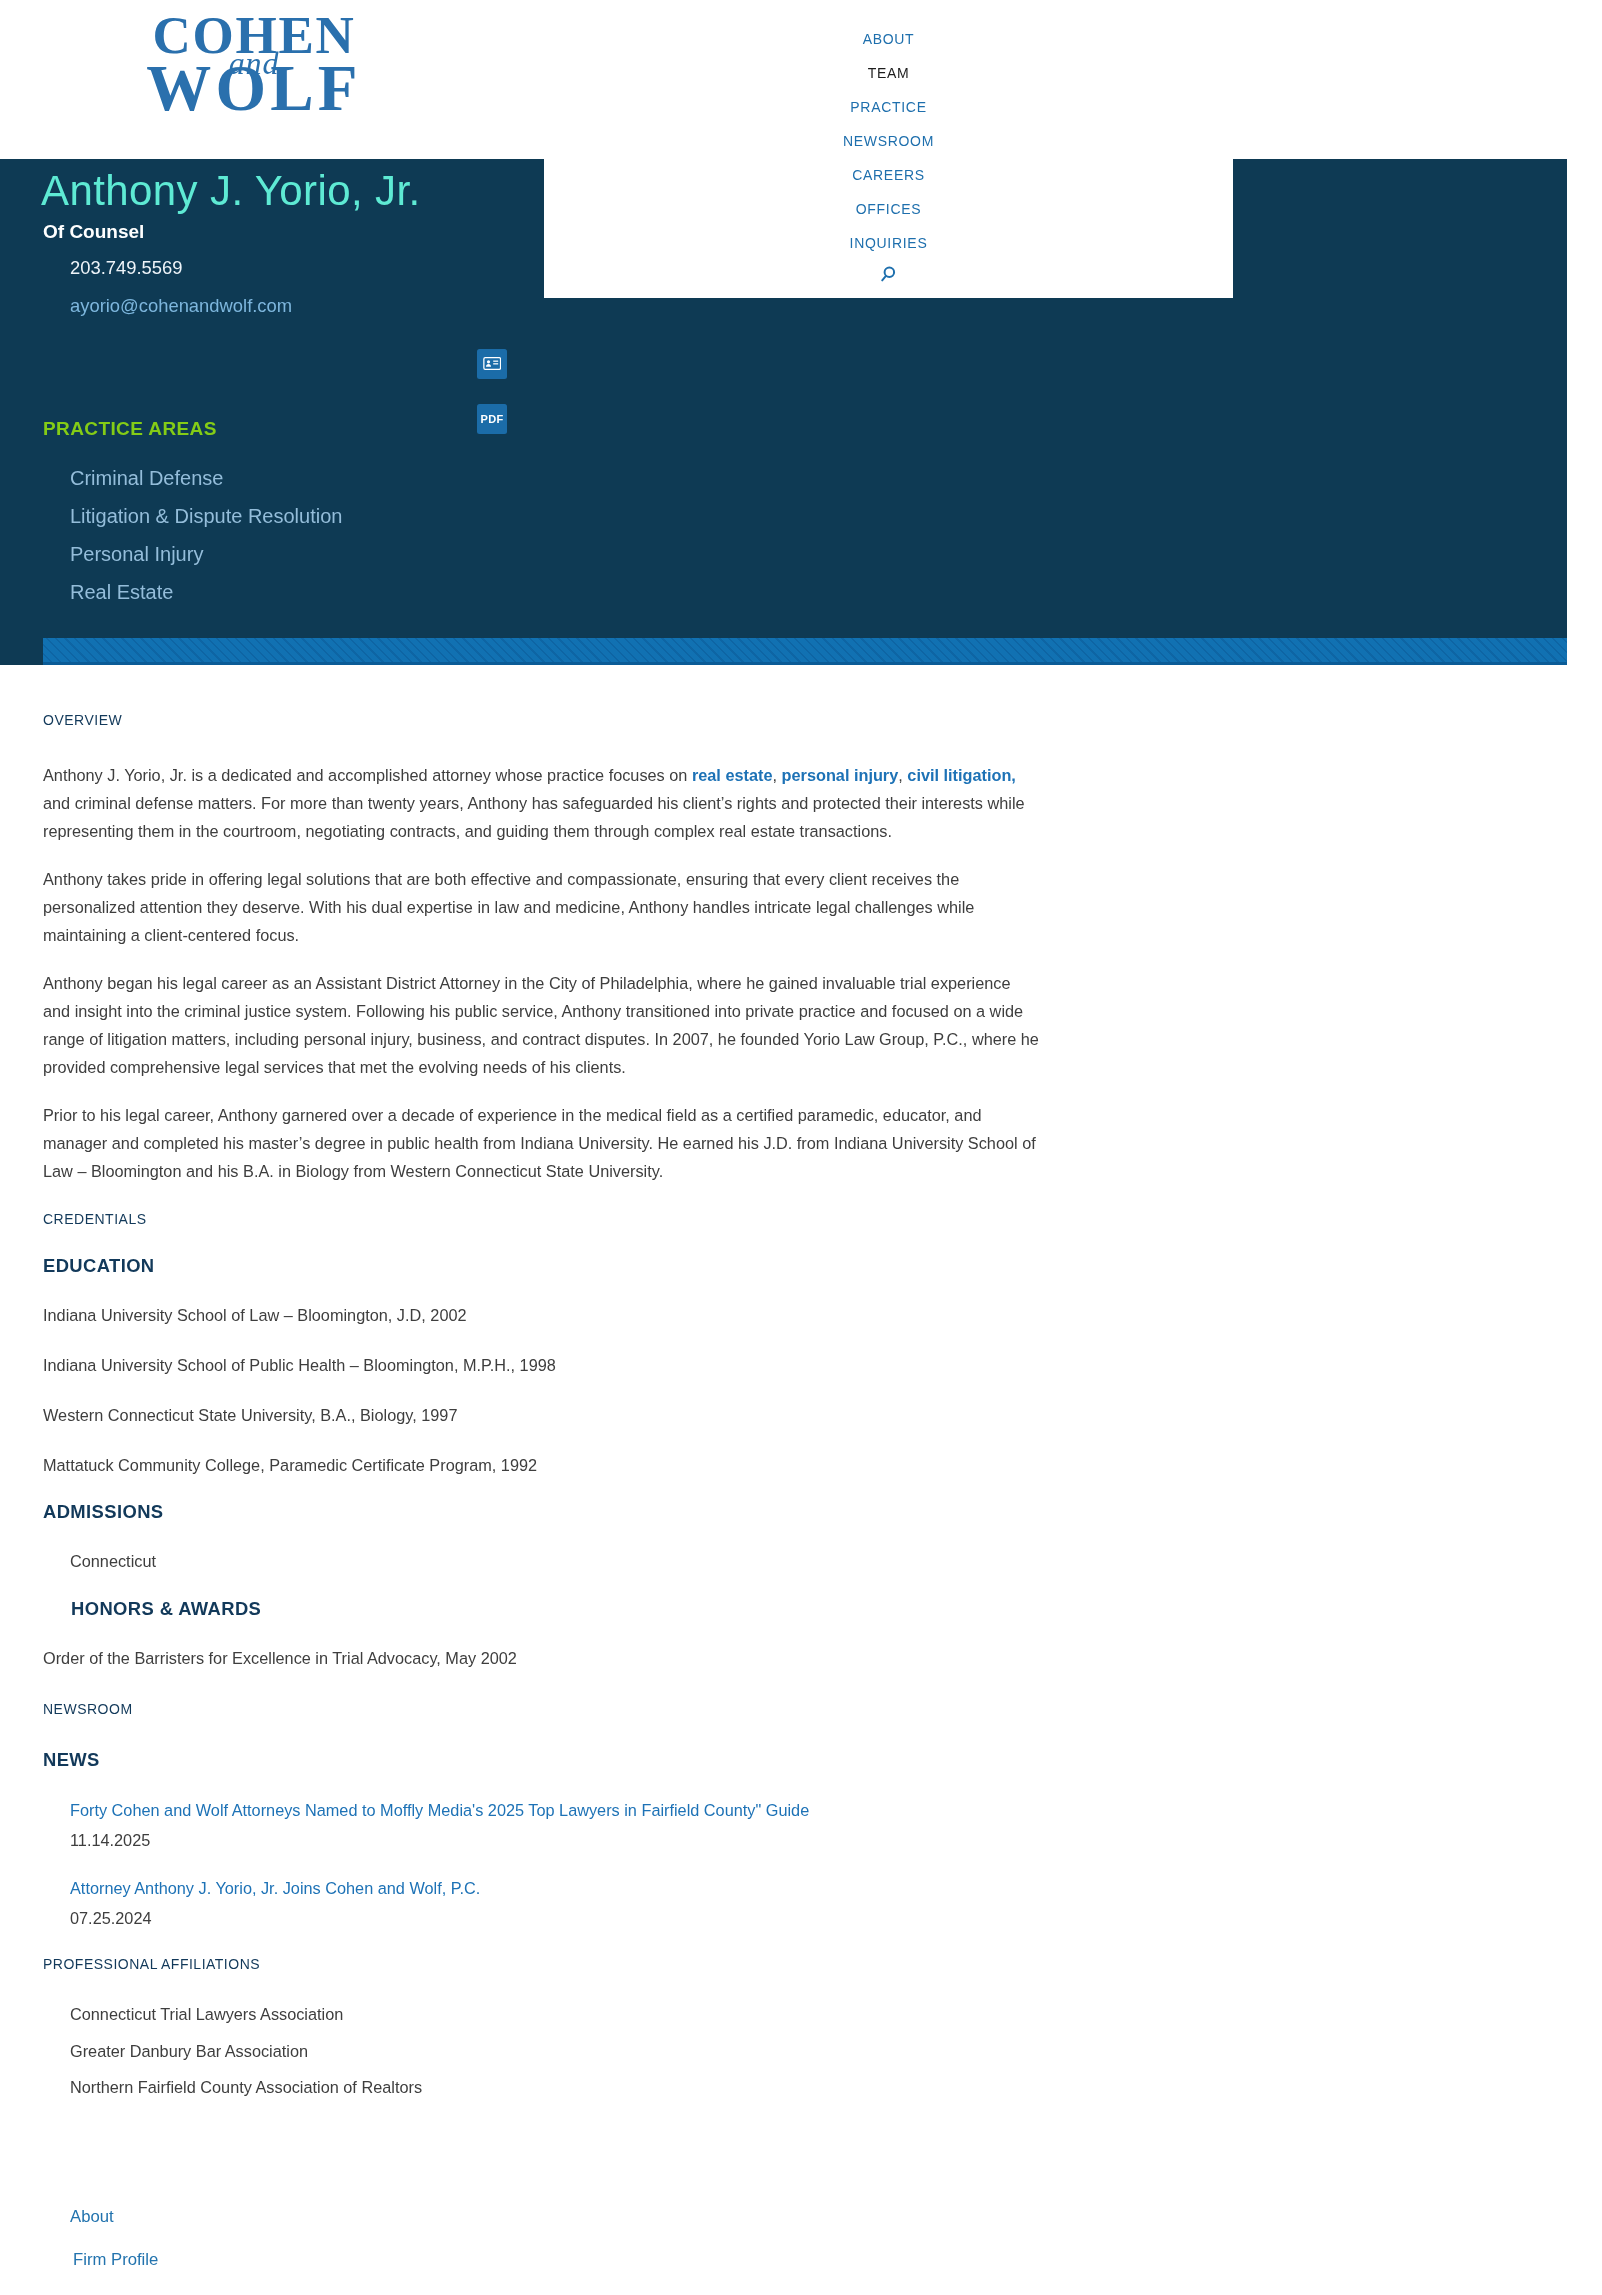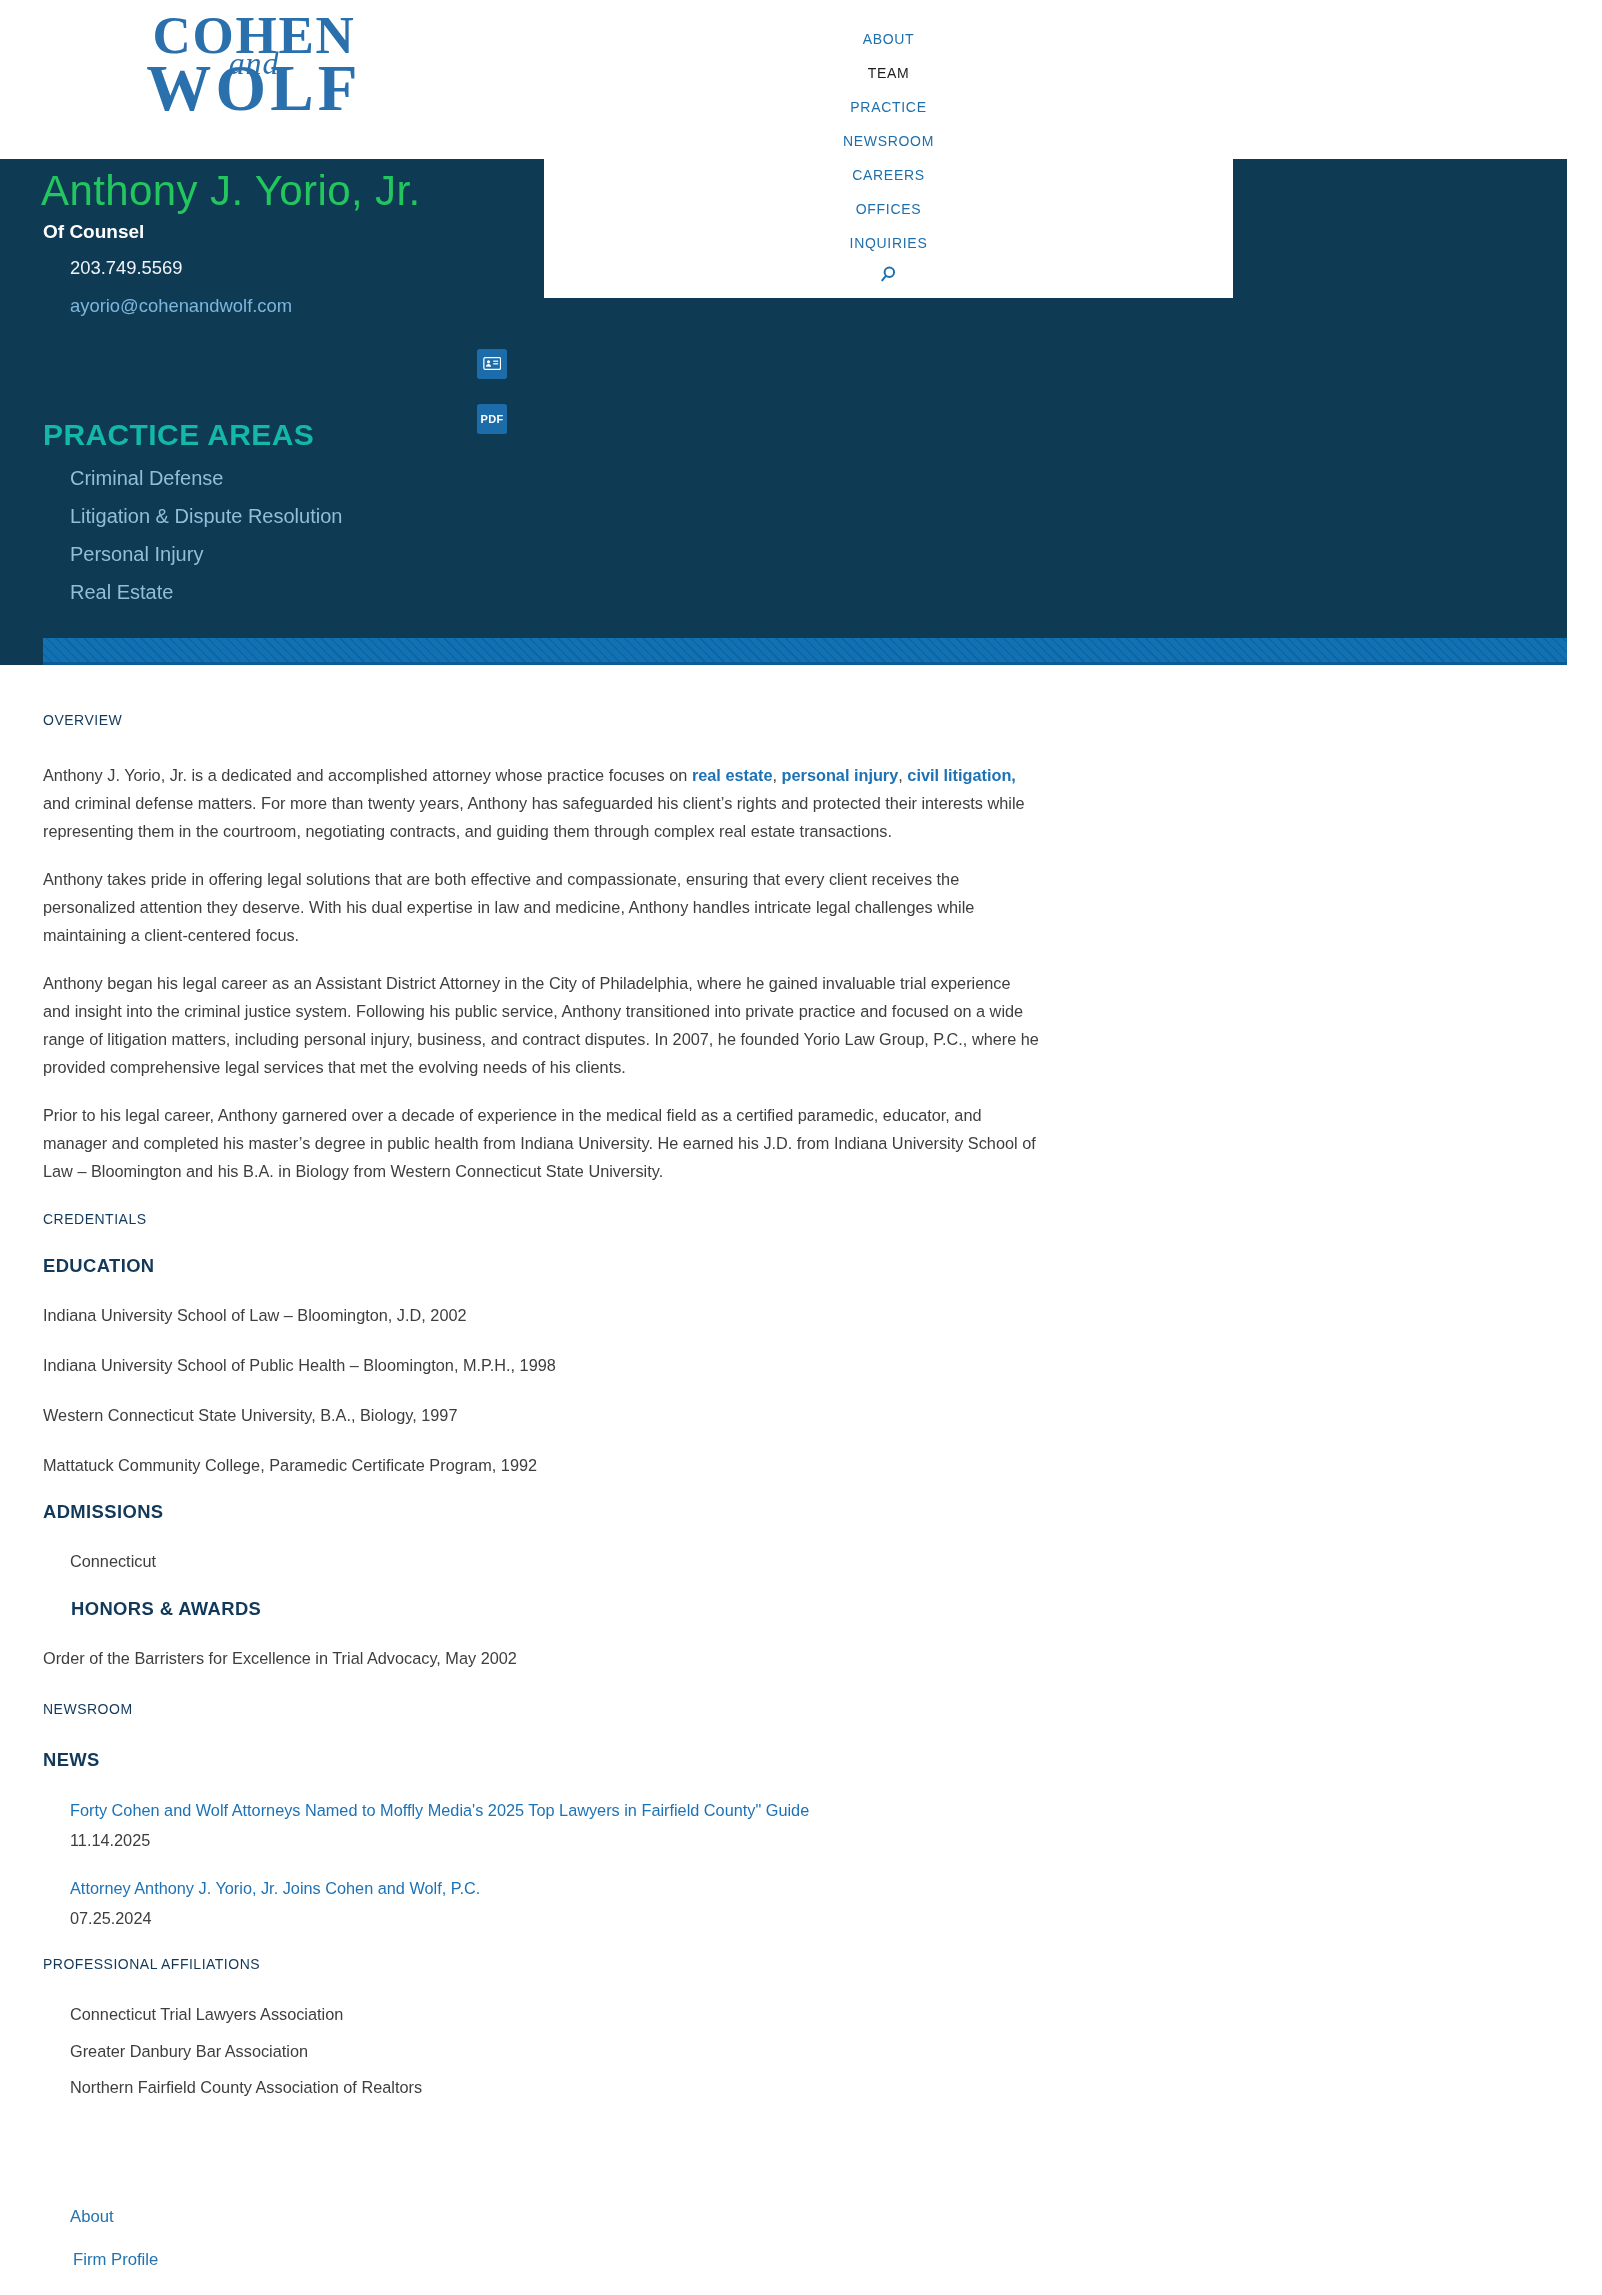--- a/index.html
+++ b/index.html
@@ -25,31 +25,31 @@
                background:#ffffff; z-index:3; }
   .main-nav { padding-top:22px; display:flex; flex-direction:column; align-items:center; }
   .main-nav .nav-item { height:34px; display:flex; align-items:center; justify-content:center;
       font-size:14px; letter-spacing:0.7px; color:#1e6fad; text-transform:uppercase; cursor:pointer; }
   .main-nav .nav-item.active { color:#1d1d1d; }
   .nav-search { height:32px; display:flex; align-items:center; justify-content:center; cursor:pointer; }
 
   
   .hero { position:absolute; left:0; top:159px; width:1567px; height:506px; background:#0e3a54; }
   .att-name { position:absolute; left:41px; top:8.3px; font-size:42px; line-height:47px;
-              font-weight:400; color:#22c55e; letter-spacing:0.4px; }
+              font-weight:400; color:#5eead4; letter-spacing:0.4px; }
   .att-title { position:absolute; left:43px; top:62px; font-size:19px; font-weight:700; color:#ffffff; }
   .att-phone { position:absolute; left:70px; top:98px; font-size:18.4px; color:#eef4f9; }
   .att-email { position:absolute; left:70px; top:136px; font-size:18.4px; color:#7db6dd;
                text-decoration:none; cursor:pointer; }
   .icon-col { position:absolute; left:477px; top:190px; display:flex; flex-direction:column; gap:25px; }
   .icon-btn { width:30px; height:30px; background:#1b6ca8; border-radius:2.5px; border:none;
               display:flex; align-items:center; justify-content:center; cursor:pointer;
               color:#ffffff; font-weight:700; font-size:11px; letter-spacing:0.4px; }
-  .pa-heading { position:absolute; left:43px; top:259px; font-size:30px; font-weight:700;
-                color:#14b8a6; letter-spacing:0.4px; }
+  .pa-heading { position:absolute; left:43px; top:259px; font-size:19px; font-weight:700;
+                color:#84cc16; letter-spacing:0.4px; }
   .pa-links { position:absolute; left:70px; top:300px; list-style:none; }
   .pa-links li { height:38px; display:flex; align-items:center; }
   .pa-links a { font-size:20px; color:#94bdda; text-decoration:none; cursor:pointer; }
   .hatch-strip { position:absolute; left:43px; right:0; bottom:0; height:27.5px;
       background:repeating-linear-gradient(45deg,#1171b2 0 5px,#0e65a4 5px 6.7px);
       border-bottom:3.3px solid #0b5c97; }
 
   
   main { position:absolute; left:0; top:665px; width:1567px; padding-left:43px; }
   .content { width:998px; }

